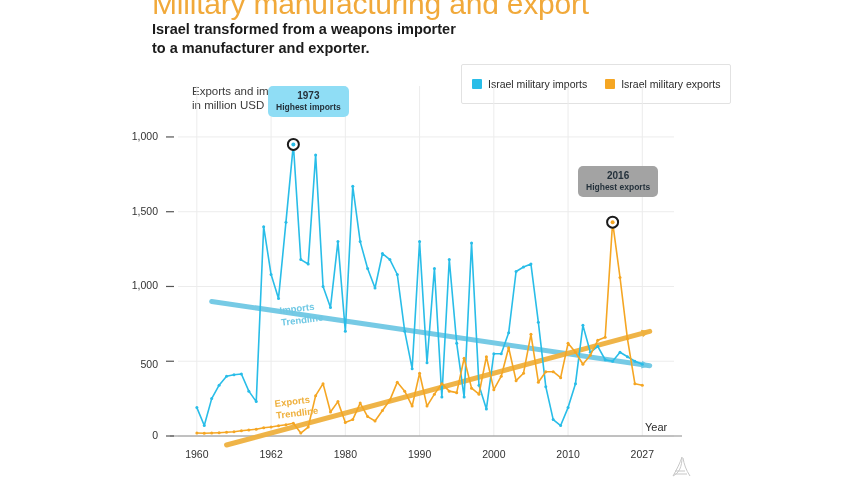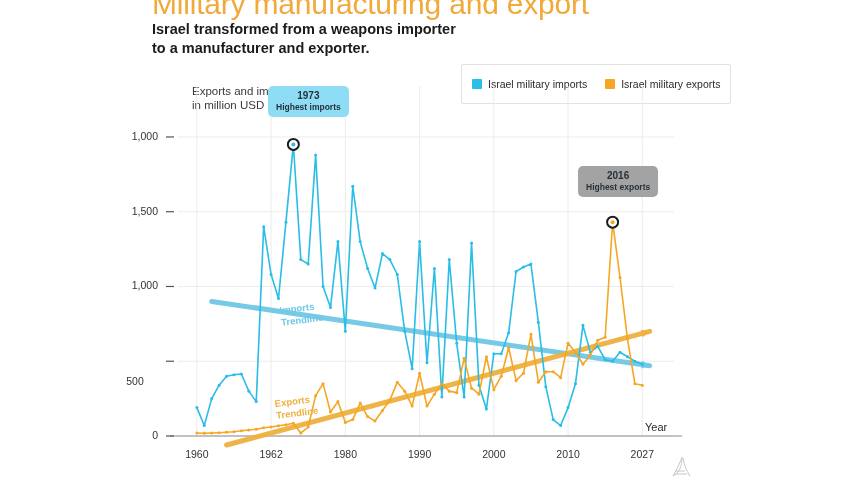--- a/index.html
+++ b/index.html
@@ -269,21 +269,21 @@
 Trendline</div>
 
   <svg class="logo" viewBox="0 0 28 24">
     <path d="M14 2 C12 8, 9 14, 5 21 C11 18, 14 12, 14 2 Z" fill="none" stroke="#9a9a9a" stroke-width="1"></path>
     <path d="M15 3 C16 9, 18 15, 22 21" fill="none" stroke="#9a9a9a" stroke-width="1"></path>
     <path d="M7 16 L17 16" stroke="#9a9a9a" stroke-width="1"></path>
     <path d="M6 19 L19 19" stroke="#9a9a9a" stroke-width="1"></path>
   </svg>
 
 <div class="tick-y" style="left: 112px; top: 429px;">0</div>
-    <div class="tick-y" style="left: 112px; top: 375px; text-align: center;">500</div>
+    <div class="tick-y" style="left: 112px; top: 358px;">500</div>
     <div class="tick-y" style="left: 112px; top: 279.476px;">1,000</div>
     <div class="tick-y" style="left: 112px; top: 204.714px;">1,500</div>
     <div class="tick-y" style="left: 112px; top: 129.952px;">1,000</div>
     <div class="tick-x" style="left: 176.848px; top: 448px;">1960</div>
     <div class="tick-x" style="left: 251.091px; top: 448px;">1962</div>
     <div class="tick-x" style="left: 325.333px; top: 448px;">1980</div>
     <div class="tick-x" style="left: 399.576px; top: 448px;">1990</div>
     <div class="tick-x" style="left: 473.818px; top: 448px;">2000</div>
     <div class="tick-x" style="left: 548.061px; top: 448px;">2010</div>
     <div class="tick-x" style="left: 622.303px; top: 448px;">2027</div>

